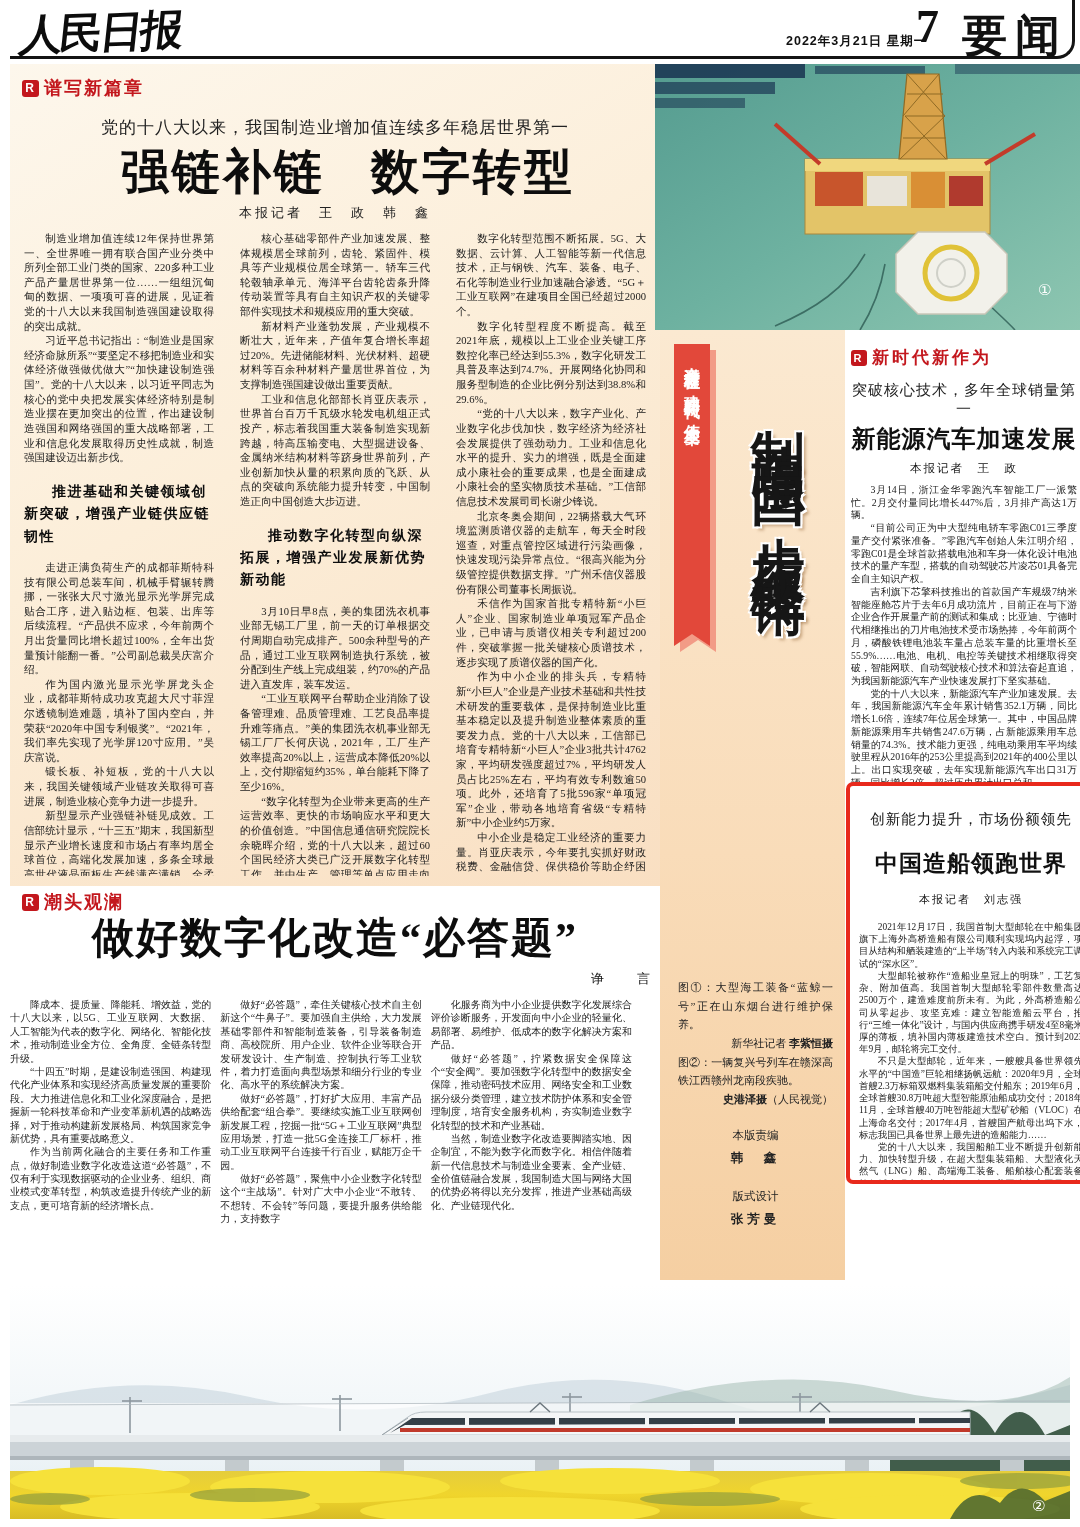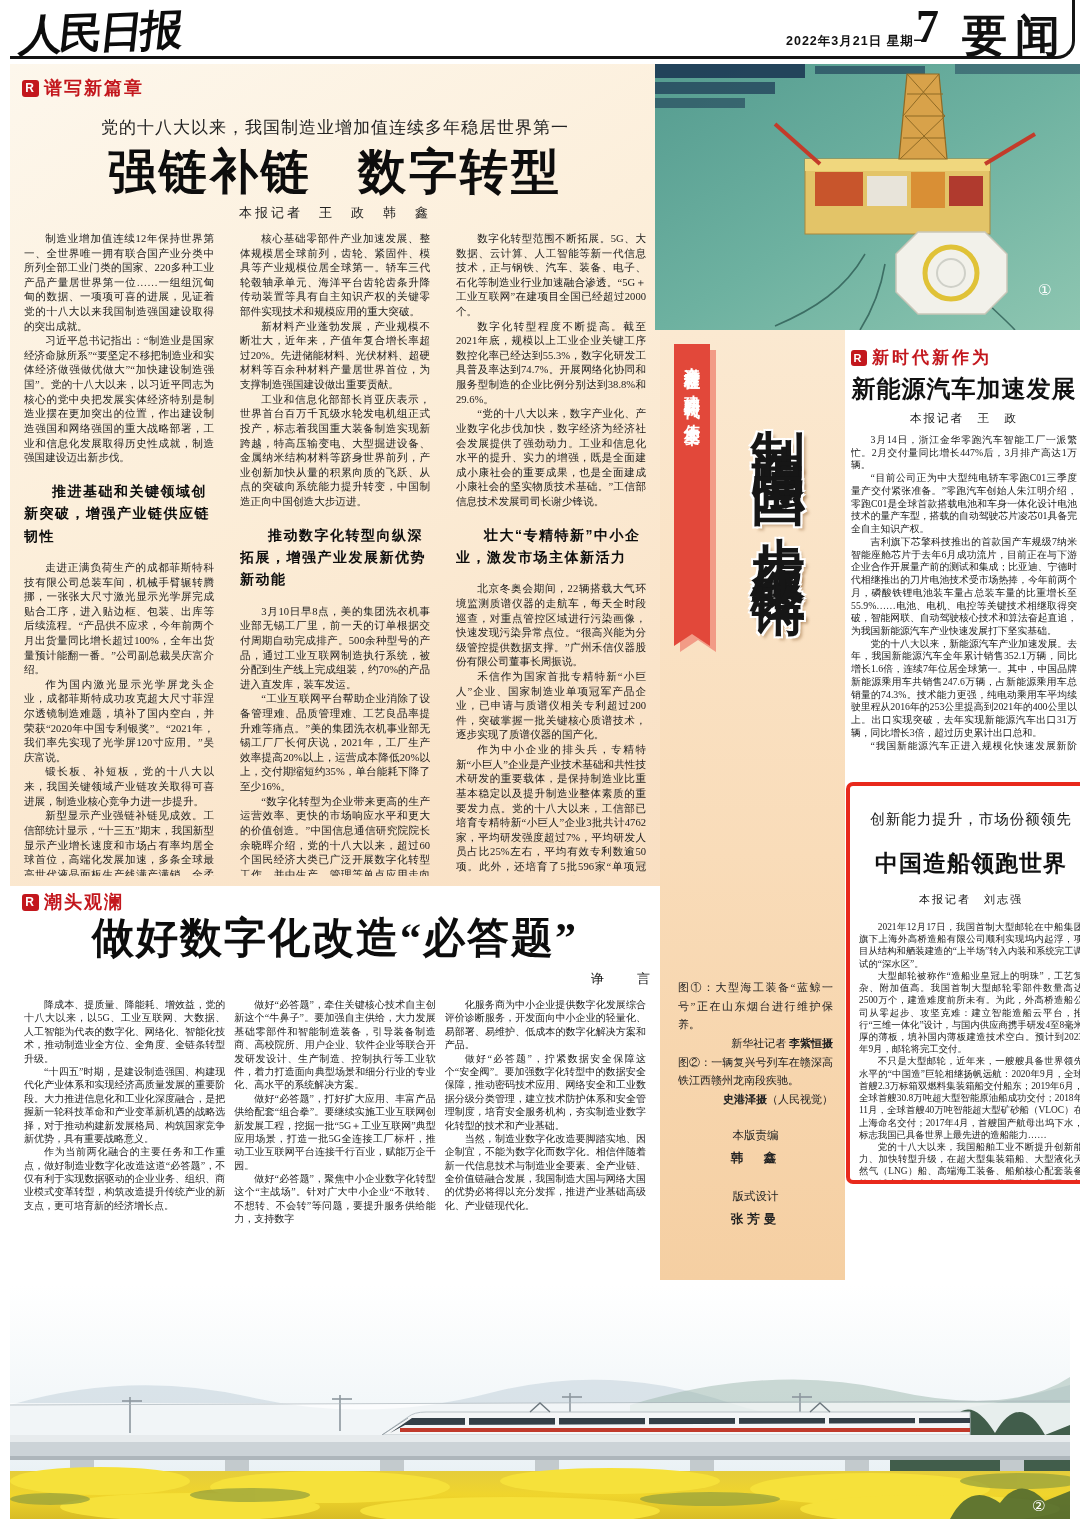--- a/index.html
+++ b/index.html
@@ -23,21 +23,21 @@
     color:#fff;border-radius:3px;font-weight:bold;}
 
   
   .panel-main{position:absolute;left:10px;top:64px;width:650px;height:822px;
     background:linear-gradient(150deg,#fdf7ec 0%,#fceed9 45%,#f9dfc2 100%);}
   .panel-main .red-label{position:absolute;left:12px;top:12px;font-size:18px;letter-spacing:2px;}
   .panel-main .red-logo{width:17px;height:17px;font-size:12px;}
   .main-kicker{position:absolute;left:0;top:52px;width:100%;text-align:center;
     font-size:17px;letter-spacing:1px;color:#222;}
   .main-headline{position:absolute;left:0;top:76px;width:100%;text-align:center;
-    font-size:48px;font-weight:bold;letter-spacing:3px;color:#0d0d0d;}
+    font-size:48px;font-weight:bold;letter-spacing:3px;color:#0d0d0d;padding-left:13px;}
   .main-headline .hl-gap{display:inline-block;width:46px;}
   .main-byline{position:absolute;left:0;top:140px;width:100%;text-align:center;
     font-size:13px;letter-spacing:3px;color:#222;}
   .main-cols{position:absolute;left:14px;top:168px;width:622px;height:644px;
     display:flex;gap:26px;overflow:hidden;}
   .main-cols .col{flex:1;overflow:hidden;}
   .bp{margin:0;text-indent:2em;text-align:justify;font-size:10.6px;line-height:1.38;color:#1a1a1a;}
   .subhead{font-family:"Liberation Sans","DejaVu Sans",sans-serif;font-weight:bold;
     font-size:14px;line-height:1.6;letter-spacing:1.5px;color:#0d0d0d;margin:14px 0;text-indent:2em;}
 
@@ -87,21 +87,21 @@
   .ship-body{margin-top:14px;}
   .ship-body p{margin:0;text-indent:2em;text-align:justify;font-size:9.4px;line-height:1.3;color:#1a1a1a;}
 
   
   .commentary{position:absolute;left:10px;top:888px;width:650px;height:395px;background:#fff;}
   .commentary .red-label{position:absolute;left:12px;top:2px;font-size:18px;letter-spacing:2px;}
   .commentary .red-logo{width:17px;height:17px;font-size:12px;}
   .com-headline{position:absolute;left:0;top:22px;width:100%;text-align:center;
     font-size:42px;font-weight:bold;letter-spacing:2px;color:#0d0d0d;}
   .com-byline{position:absolute;left:0;top:82px;width:100%;text-align:right;font-size:13px;letter-spacing:10px;}
-  .com-cols{position:absolute;left:14px;top:110px;width:622px;height:272px;display:flex;gap:9px;overflow:hidden;}
+  .com-cols{position:absolute;left:0;top:110px;width:622px;height:272px;display:flex;gap:9px;overflow:hidden;}
   .com-cols .col{flex:1;overflow:hidden;}
   .kp{margin:0;text-indent:2em;text-align:justify;font-size:10px;line-height:1.34;color:#222;}
 
   
   .photo2{position:absolute;left:10px;top:1285px;width:1060px;height:234px;overflow:hidden;}
 </style>
 </head>
 <body>
 
 <div id="page">
@@ -141,21 +141,20 @@
         <h3 class="subhead">推动数字化转型向纵深拓展，增强产业发展新优势新动能</h3>
         <p class="bp">3月10日早8点，美的集团洗衣机事业部无锡工厂里，前一天的订单根据交付周期自动完成排产。500余种型号的产品，通过工业互联网制造执行系统，被分配到生产线上完成组装，约70%的产品进入直发库，装车发运。</p>
         <p class="bp">“工业互联网平台帮助企业消除了设备管理难、品质管理难、工艺良品率提升难等痛点。”美的集团洗衣机事业部无锡工厂厂长何庆说，2021年，工厂生产效率提高20%以上，运营成本降低20%以上，交付期缩短约35%，单台能耗下降了至少16%。</p>
         <p class="bp">“数字化转型为企业带来更高的生产运营效率、更快的市场响应水平和更大的价值创造。”中国信息通信研究院院长余晓晖介绍，党的十八大以来，超过60个国民经济大类已广泛开展数字化转型工作，并由生产、管理等单点应用走向横向产业链、供应链的全环节深度变革。部分企业通过开展数字化驱动的产品服务、全产业链供应链协同等新模式探索，创造新价值空间，催生新业态，为实体经济高质量发展注入新动能。</p>
 
       </div>
       <div class="col">
         <p class="bp">数字化转型范围不断拓展。5G、大数据、云计算、人工智能等新一代信息技术，正与钢铁、汽车、装备、电子、石化等制造业行业加速融合渗透。“5G＋工业互联网”在建项目全国已经超过2000个。</p>
         <p class="bp">数字化转型程度不断提高。截至2021年底，规模以上工业企业关键工序数控化率已经达到55.3%，数字化研发工具普及率达到74.7%。开展网络化协同和服务型制造的企业比例分别达到38.8%和29.6%。</p>
         <p class="bp">“党的十八大以来，数字产业化、产业数字化步伐加快，数字经济为经济社会发展提供了强劲动力。工业和信息化水平的提升、实力的增强，既是全面建成小康社会的重要成果，也是全面建成小康社会的坚实物质技术基础。”工信部信息技术发展司司长谢少锋说。</p>
-        <h3 class="subhead">壮大“专精特新”中小企业，激发市场主体新活力</h3>
         <p class="bp">北京冬奥会期间，22辆搭载大气环境监测质谱仪器的走航车，每天全时段巡查，对重点管控区域进行污染画像，快速发现污染异常点位。“很高兴能为分级管控提供数据支撑。”广州禾信仪器股份有限公司董事长周振说。</p>
         <p class="bp">禾信作为国家首批专精特新“小巨人”企业、国家制造业单项冠军产品企业，已申请与质谱仪相关专利超过200件，突破掌握一批关键核心质谱技术，逐步实现了质谱仪器的国产化。</p>
         <p class="bp">作为中小企业的排头兵，专精特新“小巨人”企业是产业技术基础和共性技术研发的重要载体，是保持制造业比重基本稳定以及提升制造业整体素质的重要发力点。党的十八大以来，工信部已培育专精特新“小巨人”企业3批共计4762家，平均研发强度超过7%，平均研发人员占比25%左右，平均有效专利数逾50项。此外，还培育了5批596家“单项冠军”企业，带动各地培育省级“专精特新”中小企业约5万家。</p>
         <p class="bp">中小企业是稳定工业经济的重要力量。肖亚庆表示，今年要扎实抓好财政税费、金融信贷、保供稳价等助企纾困政策落实，着力解决中小企业困难问题。着力推动中小企业“专精特新”发展，再培育3000家左右专精特新“小巨人”企业，实施促进大中小企业融通创新专项行动，支持更多中小企业成长为“单打冠军”和“配套专家”。</p>
       </div>
     </div>
   </div>
 
   <div class="strip">
     <div class="ribbon-shadow"></div>
@@ -240,20 +239,21 @@
       </g>
       <text x="383" y="231" font-size="15" fill="#ffffff" font-family="DejaVu Sans, sans-serif">①</text>
     </svg>
   </div>
 
   <div class="ev">
     <div class="red-label">
       <span class="red-logo">R</span>
       <span>新时代新作为</span>
     </div>
+    <div class="ev-kicker">突破核心技术，多年全球销量第一</div>
     <div class="ev-headline">新能源汽车加速发展</div>
     <div class="ev-byline">本报记者　王　政</div>
     <div class="ev-body">
       <p>3月14日，浙江金华零跑汽车智能工厂一派繁忙。2月交付量同比增长447%后，3月排产高达1万辆。</p>
       <p>“目前公司正为中大型纯电轿车零跑C01三季度量产交付紧张准备。”零跑汽车创始人朱江明介绍，零跑C01是全球首款搭载电池和车身一体化设计电池技术的量产车型，搭载的自动驾驶芯片凌芯01具备完全自主知识产权。</p>
       <p>吉利旗下芯擎科技推出的首款国产车规级7纳米智能座舱芯片于去年6月成功流片，目前正在与下游企业合作开展量产前的测试和集成；比亚迪、宁德时代相继推出的刀片电池技术受市场热捧，今年前两个月，磷酸铁锂电池装车量占总装车量的比重增长至55.9%……电池、电机、电控等关键技术相继取得突破，智能网联、自动驾驶核心技术和算法奋起直追，为我国新能源汽车产业快速发展打下坚实基础。</p>
       <p>党的十八大以来，新能源汽车产业加速发展。去年，我国新能源汽车全年累计销售352.1万辆，同比增长1.6倍，连续7年位居全球第一。其中，中国品牌新能源乘用车共销售247.6万辆，占新能源乘用车总销量的74.3%。技术能力更强，纯电动乘用车平均续驶里程从2016年的253公里提高到2021年的400公里以上。出口实现突破，去年实现新能源汽车出口31万辆，同比增长3倍，超过历史累计出口总和。</p>
       <p>“我国新能源汽车正进入规模化快速发展新阶段。”工业和信息化部副部长辛国斌表示，展望“十四五”，工信部将重点推动电动化与智能网联技术融合发展，进一步提高动力电池安全、低温适应等性能，统筹提升功能安全、数据安全、网络安全等保障能力，全力推动产业发展再上新台阶。</p>
     </div>
   </div>

